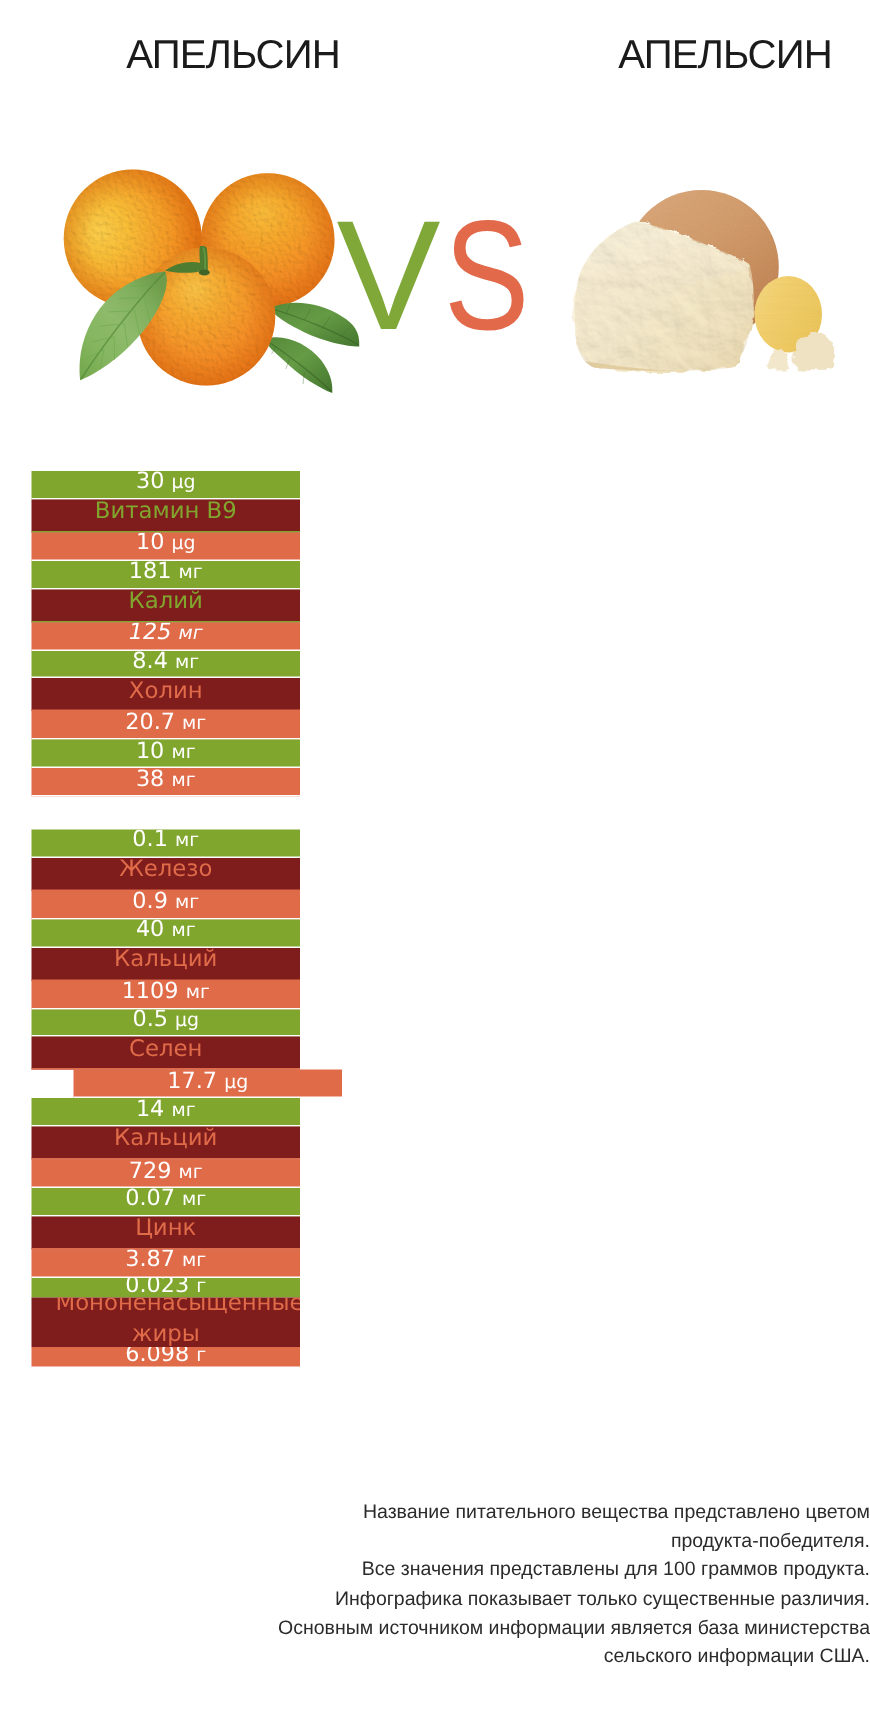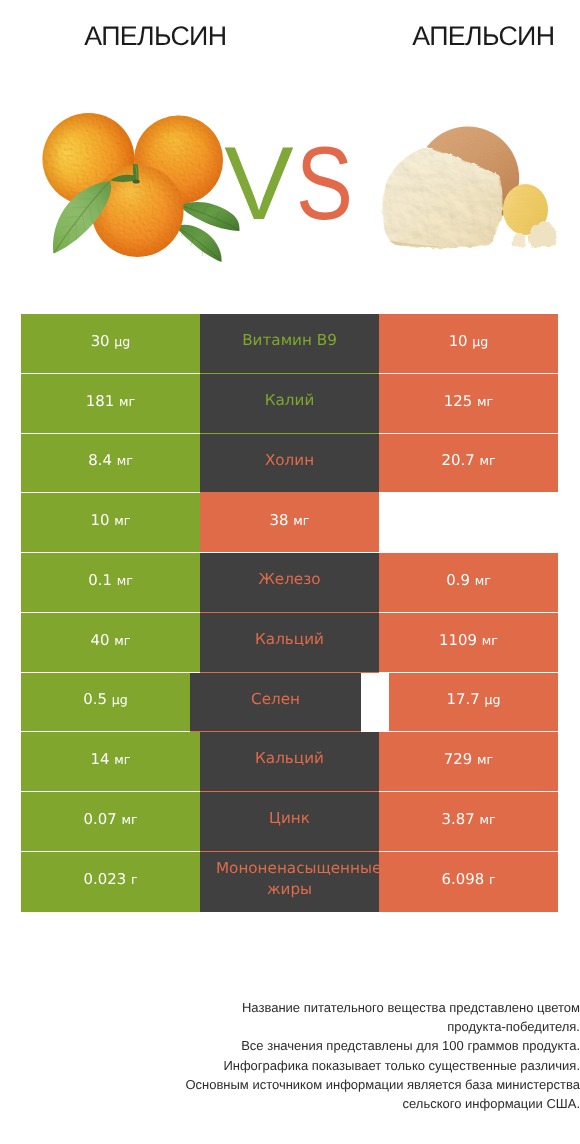--- a/index.html
+++ b/index.html
@@ -9,25 +9,25 @@
   .hdr{position:absolute;top:0;left:0;width:580px;height:300px;}
   .hdr svg{position:absolute;left:0;top:0;}
   .ttl{position:absolute;top:20px;font-size:26.8px;color:#1b1b1b;text-align:right;font-weight:400;line-height:32px;letter-spacing:-0.62px;}
   .ttl.l{left:26.5px;width:200px;}
   .ttl.r{left:354.5px;width:200px;}
   .vs{position:absolute;left:0;top:148px;width:580px;height:72px;font-size:104px;line-height:72px;font-weight:400;}
   .vs span{position:absolute;top:0;display:inline-block;}
   .vs .v{color:#7FA839;left:224.3px;}
   .vs .s{color:#E2694A;left:295.5px;transform:scaleX(0.82);transform-origin:left center;}
   .tbl{position:absolute;left:21px;top:314px;width:537px;}
-  .row{display:flex;height:59.75px;box-sizing:border-box;}
+  .row{display:flex;height:59.75px;box-sizing:border-box;flex-direction:column;}
   .c{box-sizing:border-box;width:179px;display:flex;align-items:center;justify-content:center;overflow:hidden;}
   .cl{background:#80A62E;color:#fff;}
   .cr{background:#E06B49;color:#fff;}
-  .cm{background:#404040;padding:0 16px;}
+  .cm{background:#7f1d1d;padding:0 16px;}
   .val{position:relative;top:-2.5px;font-family:"DejaVu Sans",sans-serif;font-size:14.9px;font-weight:400;white-space:nowrap;}
   .val .u{font-size:12.6px;}
   .lbl{position:relative;top:-2.5px;font-family:"DejaVu Sans",sans-serif;font-size:15.2px;font-weight:400;text-align:center;line-height:21.5px;width:147px;}
   .foot{position:absolute;left:0;top:998px;width:580px;text-align:right;font-size:13px;color:#2b2b2b;line-height:19.2px;}
 </style>
 </head>
 <body>
 
 <div class="page">
   <div class="hdr">
@@ -231,21 +231,21 @@
           <span class="val">10 <span class="u">µg</span></span>
         </div>
       </div>
       <div class="row">
         <div class="c cl" style="border-bottom: 1px solid rgb(255, 255, 255);">
           <span class="val">181 <span class="u">мг</span></span>
         </div>
         <div class="c cm" style="border-bottom: 1px solid rgb(128, 166, 46);">
           <span class="lbl" style="color:#80A62E">Калий</span>
         </div>
-        <div class="c cr" style="border-bottom: 1px solid rgb(255, 255, 255);">
+        <div class="c cr" style="border-bottom: 1px solid rgb(255, 255, 255); font-style: italic;">
           <span class="val">125 <span class="u">мг</span></span>
         </div>
       </div>
       <div class="row">
         <div class="c cl" style="border-bottom: 1px solid rgb(255, 255, 255);">
           <span class="val">8.4 <span class="u">мг</span></span>
         </div>
         <div class="c cm" style="border-bottom: 1px solid rgb(224, 107, 73);">
           <span class="lbl" style="color:#E06B49">Холин</span>
         </div>

